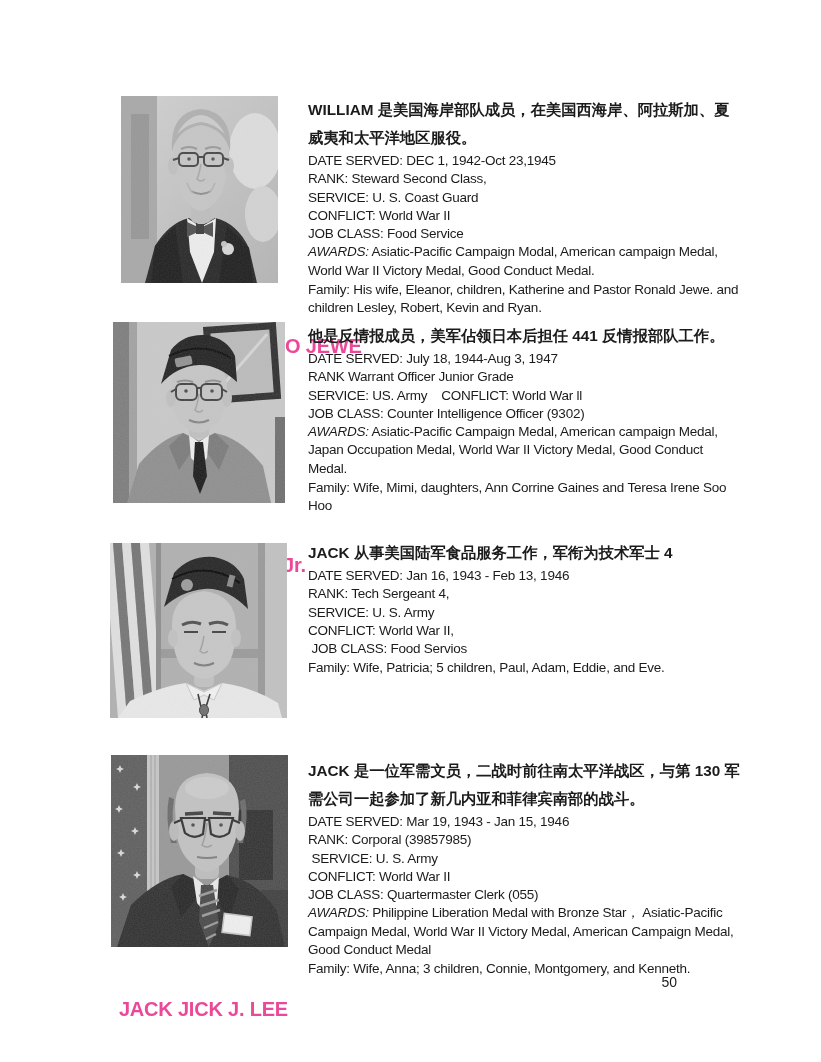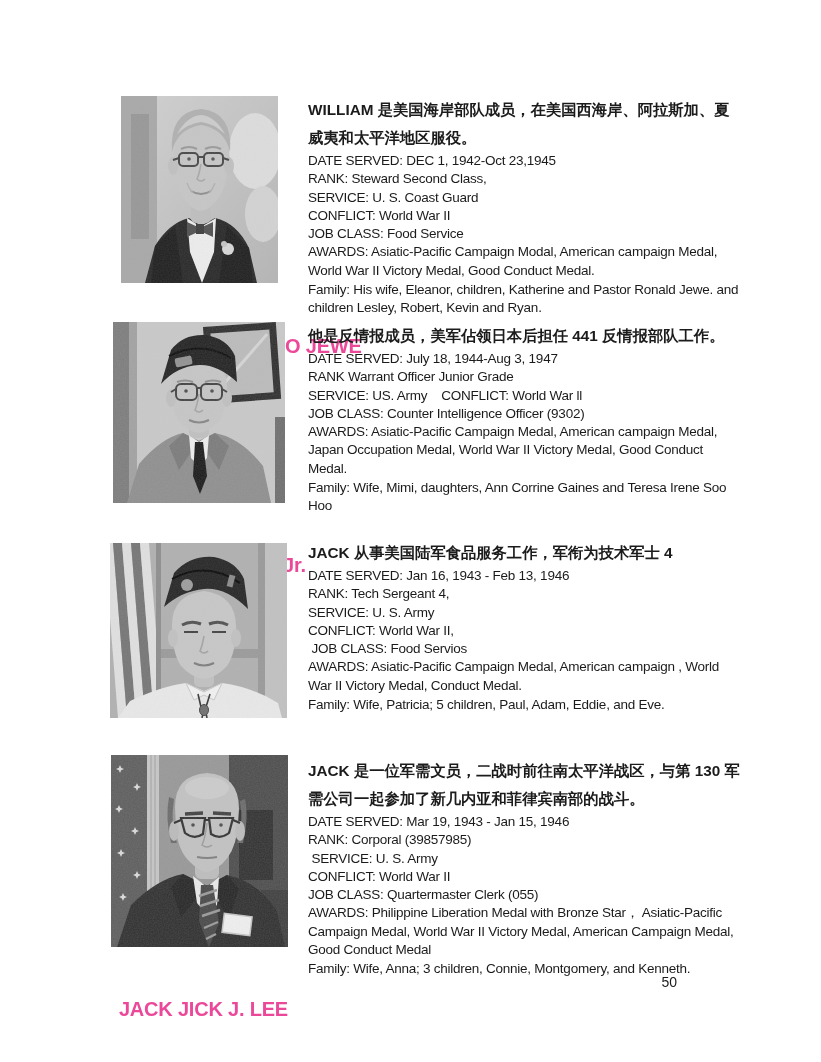--- a/index.html
+++ b/index.html
@@ -5,21 +5,21 @@
   html,body{margin:0;padding:0;background:#ffffff;}
   body{width:821px;height:1062px;font-family:"Liberation Sans","DejaVu Sans",sans-serif;color:#1b1b1b;}
   .page{position:relative;width:821px;height:1062px;background:#ffffff;overflow:hidden;}
   .photo{position:absolute;margin:0;padding:0;background:#c9c9c9;}
   .photo svg{display:block;width:100%;height:100%;filter:blur(.35px) contrast(.97);}
   .caption{position:absolute;text-align:center;font-weight:bold;font-size:20px;letter-spacing:-.2px;white-space:nowrap;color:#ec4899;margin-top:48px;}
   .textcol{position:absolute;left:308px;width:434px;font-size:13.5px;letter-spacing:-.25px;line-height:18.3px;}
   .zh{font-weight:bold;font-size:15.3px;line-height:28px;letter-spacing:0;}
   .details{white-space:pre-wrap;}
   .awards{margin:0;white-space:pre-wrap;}
-  .aw-label{}
+  .aw-label{font-style:italic;}
   .family{white-space:pre-wrap;margin-top:1px;}
   .pageno{position:absolute;left:0;top:974px;width:677px;text-align:right;font-size:14px;}
 </style>
 </head>
 <body>
 
 <svg width="0" height="0" style="position:absolute" aria-hidden="true">
   <defs>
     <filter id="grain" x="0" y="0" width="100%" height="100%">
       <feTurbulence type="fractalNoise" baseFrequency="0.8" numOctaves="2" seed="7" stitchTiles="stitch"></feTurbulence>
@@ -165,21 +165,20 @@
       </svg>
     </figure>
     <div class="caption" style="left:110px;top:721px;width:177px;">JACK SSANG LEE</div>
     <div class="textcol" style="top:539px;">
       <div class="zh">JACK 从事美国陆军食品服务工作，军衔为技术军士 4</div>
       <div class="details">DATE SERVED: Jan 16, 1943 - Feb 13, 1946
 RANK: Tech Sergeant 4,
 SERVICE: U. S. Army
 CONFLICT: World War II,
  JOB CLASS: Food Servios</div>
-      <p class="awards"><span class="aw-label">AWARDS:</span><span> Asiatic-Pacific Campaign Medal, American campaign , World War II Victory Medal, Conduct Medal.</span></p>
       <div class="family">Family: Wife, Patricia; 5 children, Paul, Adam, Eddie, and Eve.</div>
     </div>
   </section>
 
   <section>
     <figure class="photo" style="left:111px;top:755px;width:177px;height:192px;">
       <svg viewBox="0 0 177 192">
         <rect width="177" height="192" fill="#989898"></rect>
         <rect x="118" width="59" height="192" fill="#4b4b4b"></rect>
         <rect x="128" y="55" width="34" height="70" fill="#2f2f2f"></rect>

